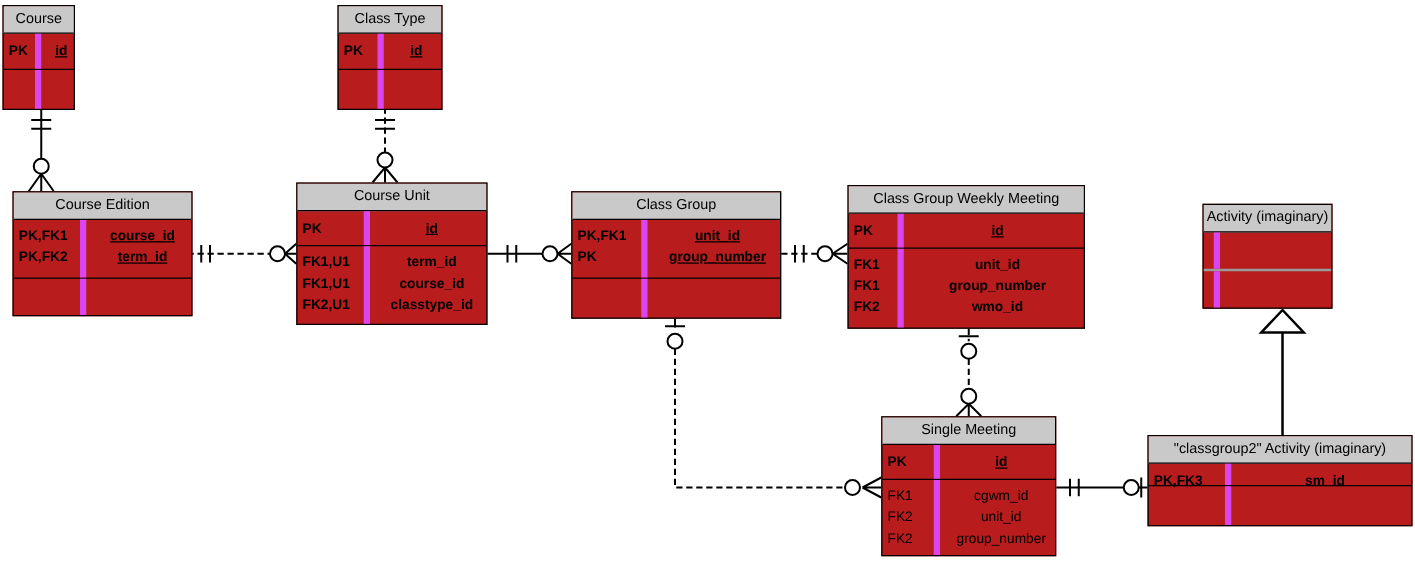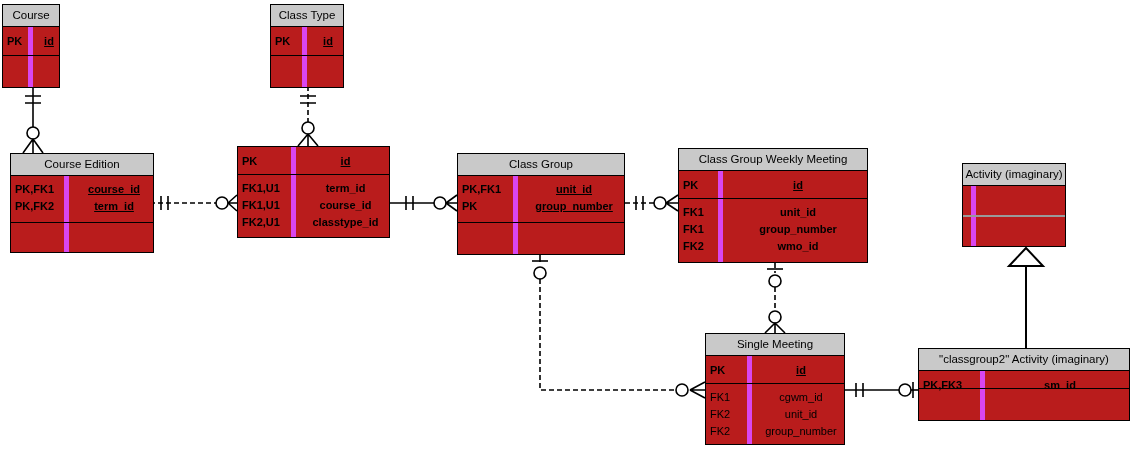--- a/index.html
+++ b/index.html
@@ -102,21 +102,21 @@
       <div class="fcol">
           <div class="u">id</div>
         </div>
     </div>
     <div class="sec" style="height:31px;">
       <div class="kcol" style="width:30px;"></div>
         <div class="fcol"></div>
     </div>
   </div>
 
-  <div class="ent" style="left:270px;top:4px;width:74px;">
+  <div class="ent" style="left:270px;top:4px;width:84px;">
     <div class="hdr">Class Type</div>
     <div class="sec onerow" style="height:29px;">
       <div class="kcol" style="width:36px;">
           <div>PK</div>
         </div>
       <div class="fcol">
           <div class="u">id</div>
         </div>
     </div>
     <div class="sec" style="height:31px;">
@@ -137,20 +137,21 @@
         <div class="u">term_id</div>
       </div>
     </div>
     <div class="sec" style="height:29px;">
       <div class="kcol" style="width:58px;"></div>
         <div class="fcol"></div>
     </div>
   </div>
 
   <div class="ent" style="left:237px;top:146px;width:153px;">
+    <div class="hdr">Course Unit</div>
     <div class="sec onerow" style="height:28px;">
       <div class="kcol" style="width:58px;">
           <div>PK</div>
         </div>
       <div class="fcol">
           <div class="u">id</div>
         </div>
     </div>
     <div class="sec" style="height:62px;">
       <div class="kcol" style="width:58px;">

